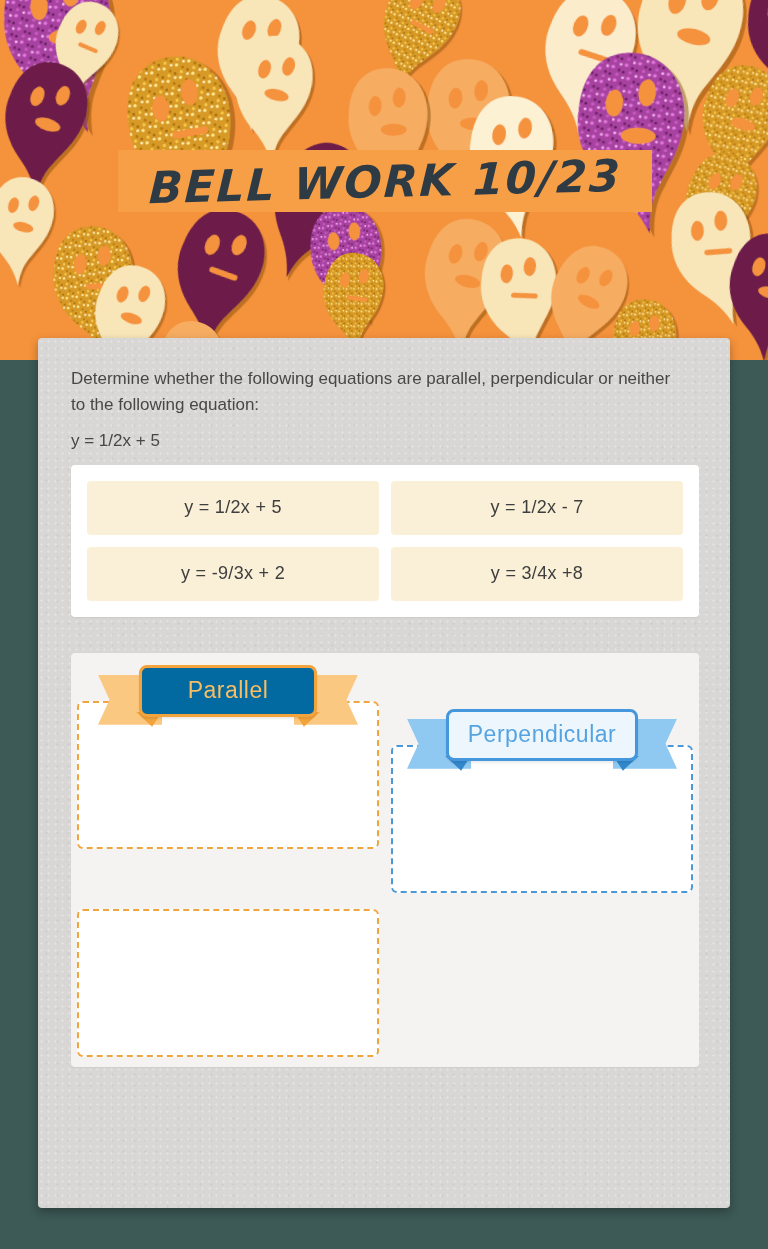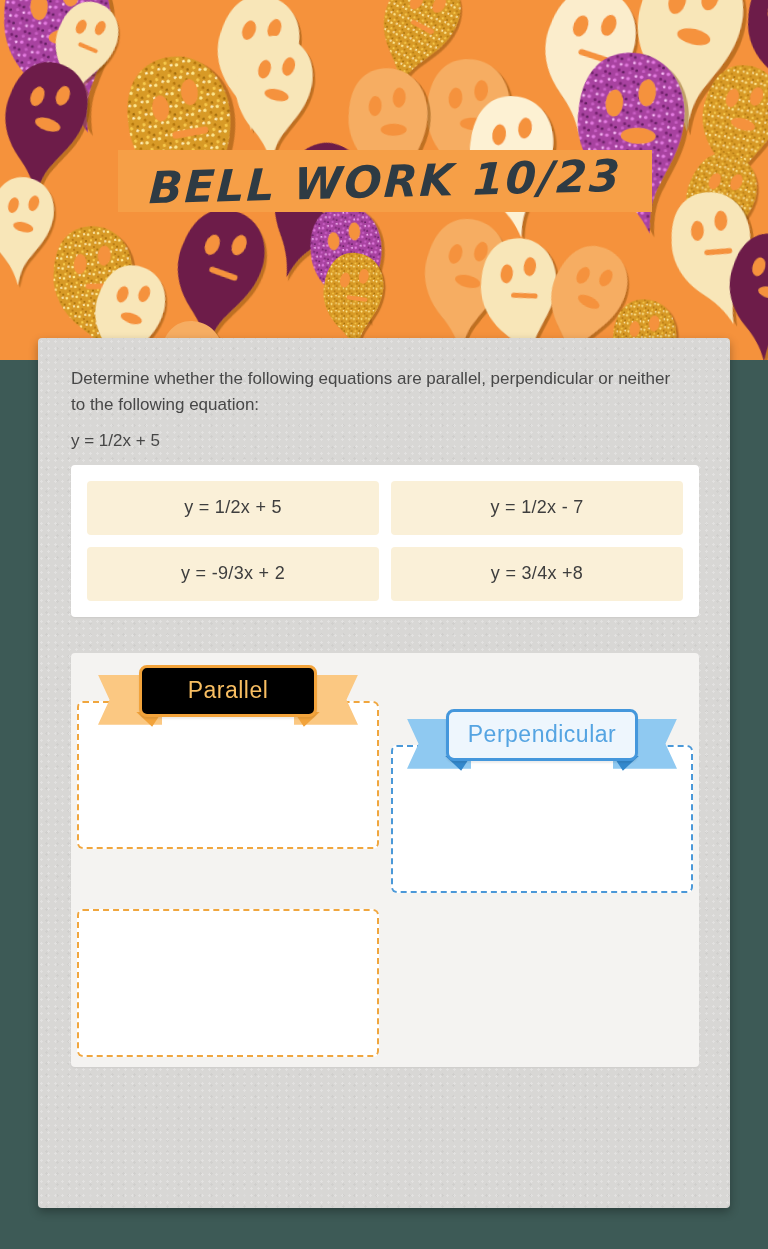--- a/index.html
+++ b/index.html
@@ -49,21 +49,21 @@
   .fold.left  { left:38px;  clip-path:polygon(0 0,100% 0,62% 100%); }
   .fold.right { right:38px; clip-path:polygon(0 0,100% 0,38% 100%); }
   .ribbon-label { position:absolute; left:50%; transform:translateX(-50%); top:0; z-index:2;
                   width:178px; height:52px; border-radius:8px; display:flex; align-items:center;
                   justify-content:center; font-size:23px; letter-spacing:.5px;
                   box-shadow:0 2px 2px rgba(0,0,0,.08); }
   .ribbon.wide .ribbon-label { width:192px; }
 
   .orange .flap { background:#fbc882; }
   .orange .fold { background:#f2a33b; }
-  .orange .ribbon-label { background:#000000; border:3px solid #f2a33b; color:#f8be62;text-align:right; }
+  .orange .ribbon-label { background:#0369a1; border:3px solid #f2a33b; color:#f8be62;text-align:right; }
   .blue .flap { background:#8fc9f1; }
   .blue .fold { background:#3388cc; }
   .blue .ribbon-label { background:#eef6fd; border:3px solid #4497dc; color:#55a4e2; }
 
   .dropzone { height:148px; background:#ffffff; border-radius:6px; }
   .dropzone.orange-z { border:2px dashed #f0a63e; }
   .dropzone.blue-z   { border:2px dashed #4a98d8; }
 </style>
 </head>
 <body>

